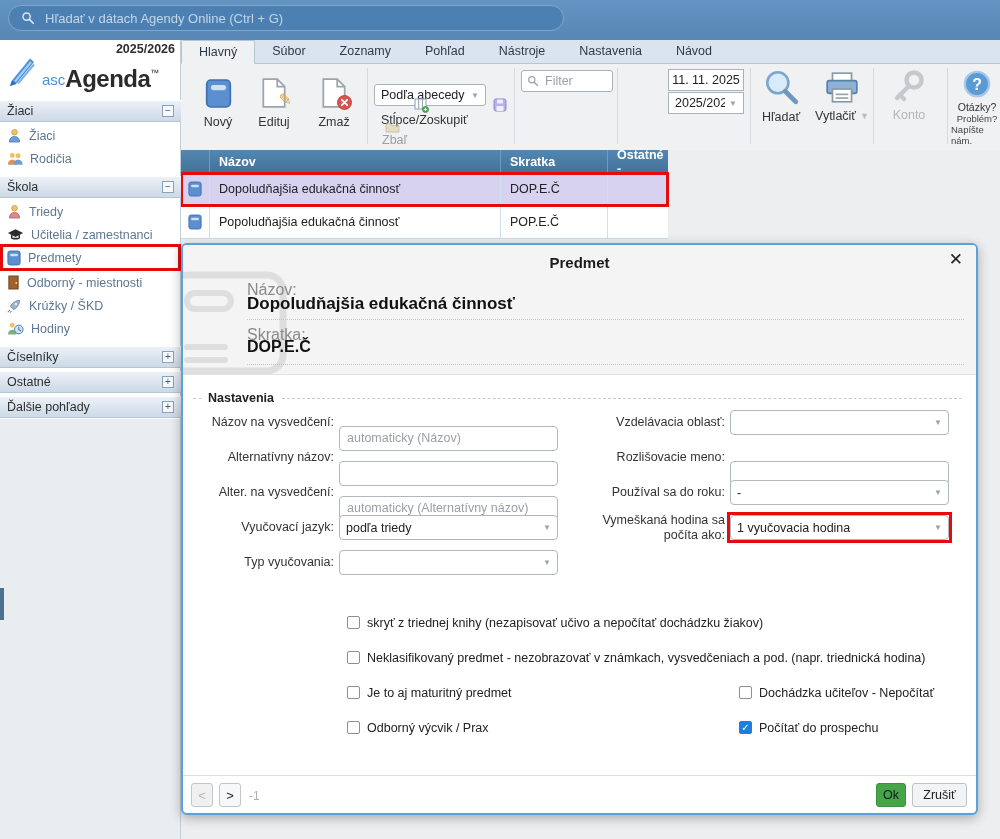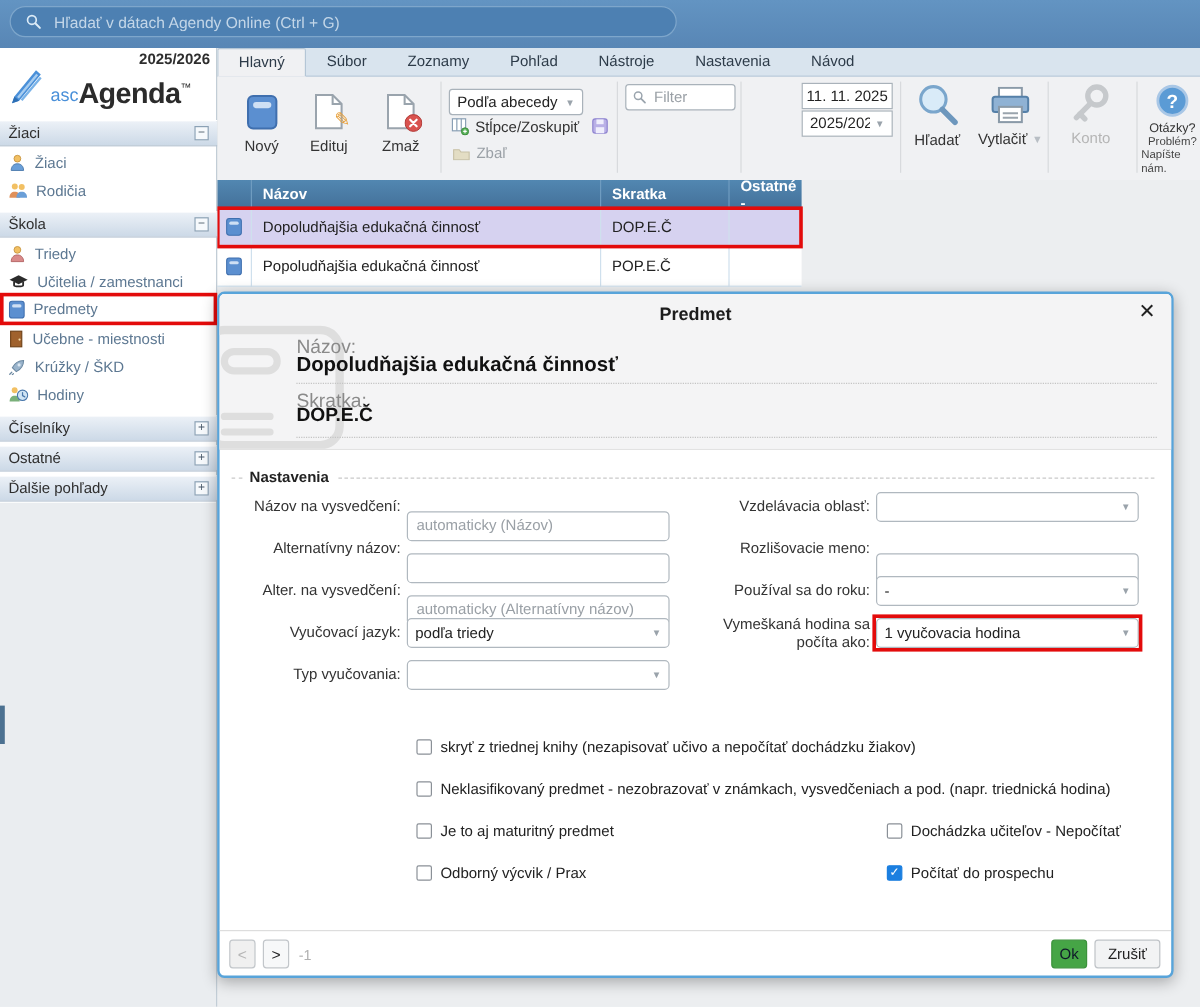--- a/index.html
+++ b/index.html
@@ -43,22 +43,22 @@
 
   .toolbar{position:absolute;left:0;top:24px;width:819px;height:86px;background:#f0f1f3;}
   .tb-sep{position:absolute;top:4px;height:76px;width:1px;background:#d8dadd;}
   .tbtn{position:absolute;top:5px;width:54px;height:76px;display:flex;flex-direction:column;align-items:center;}
   .tbtn .ic{height:36px;display:flex;align-items:flex-end;justify-content:center;margin-top:4px;}
   .tbtn .cap{margin-top:6px;color:#333;}
   .select{background:#fff;border:1px solid #a9b2ba;border-radius:3px;display:flex;align-items:center;box-sizing:border-box;padding:0 6px;color:#222;}
   .select .val{flex:1;white-space:nowrap;overflow:hidden;}
   .select .arrow{color:#9aa3ab;font-size:8px;margin-left:4px;}
   .arrow::after{content:"▼";}
-  .tb-dd{position:absolute;left:193px;top:10px;width:112px;height:22px;align-items:center;}
-  .tb-line{position:absolute;display:flex;align-items:center;color:#333;}
+  .tb-dd{position:absolute;left:193px;top:20px;width:112px;height:22px;align-items:center;}
+  .tb-line{position:absolute;display:flex;align-items:center;color:#333;flex-direction:column;}
   .tb-line .txt{margin-left:5px;}
   .tb-line.disabled{color:#9aa0a6;}
   .filter-box{position:absolute;left:340px;top:6px;width:92px;height:22px;background:#fff;border:1px solid #a9b2ba;border-radius:3px;
     display:flex;align-items:center;padding:0 5px;box-sizing:border-box;}
   .filter-box input{flex:1;border:none;outline:none;font-size:12.5px;margin-left:4px;width:60px;font-family:inherit;}
   .filter-box input::placeholder{color:#9aa0a6;opacity:1;}
   .date-box{position:absolute;left:487px;top:5px;width:76px;height:22px;background:#fff;border:1px solid #a9b2ba;display:flex;align-items:center;justify-content:center;color:#222;box-sizing:border-box;}
   .year-dd{position:absolute;left:487px;top:28px;width:76px;height:22px;border-radius:0;}
   .bigbtn{position:absolute;top:5px;display:flex;flex-direction:column;align-items:center;width:56px;}
   .bigbtn .cap{margin-top:5px;color:#333;display:flex;align-items:center;}
@@ -286,21 +286,21 @@
     <div class="side-item red-outline" style="top:206px;">
       <svg width="14" height="16">
           <use href="#sym-book"></use>
         </svg>
       <span class="lbl">Predmety</span>
     </div>
     <div class="side-item" style="top:231px;">
       <svg width="13" height="15">
           <use href="#sym-door"></use>
         </svg>
-      <span class="lbl">Učebne - miestnosti</span>
+      <span class="lbl">Odborný - miestnosti</span>
     </div>
     <div class="side-item" style="top:254px;">
       <svg width="15" height="15">
           <use href="#sym-rocket"></use>
         </svg>
       <span class="lbl">Krúžky / ŠKD</span>
     </div>
     <div class="side-item" style="top:277px;">
       <svg width="17" height="15">
           <use href="#sym-lessons"></use>

